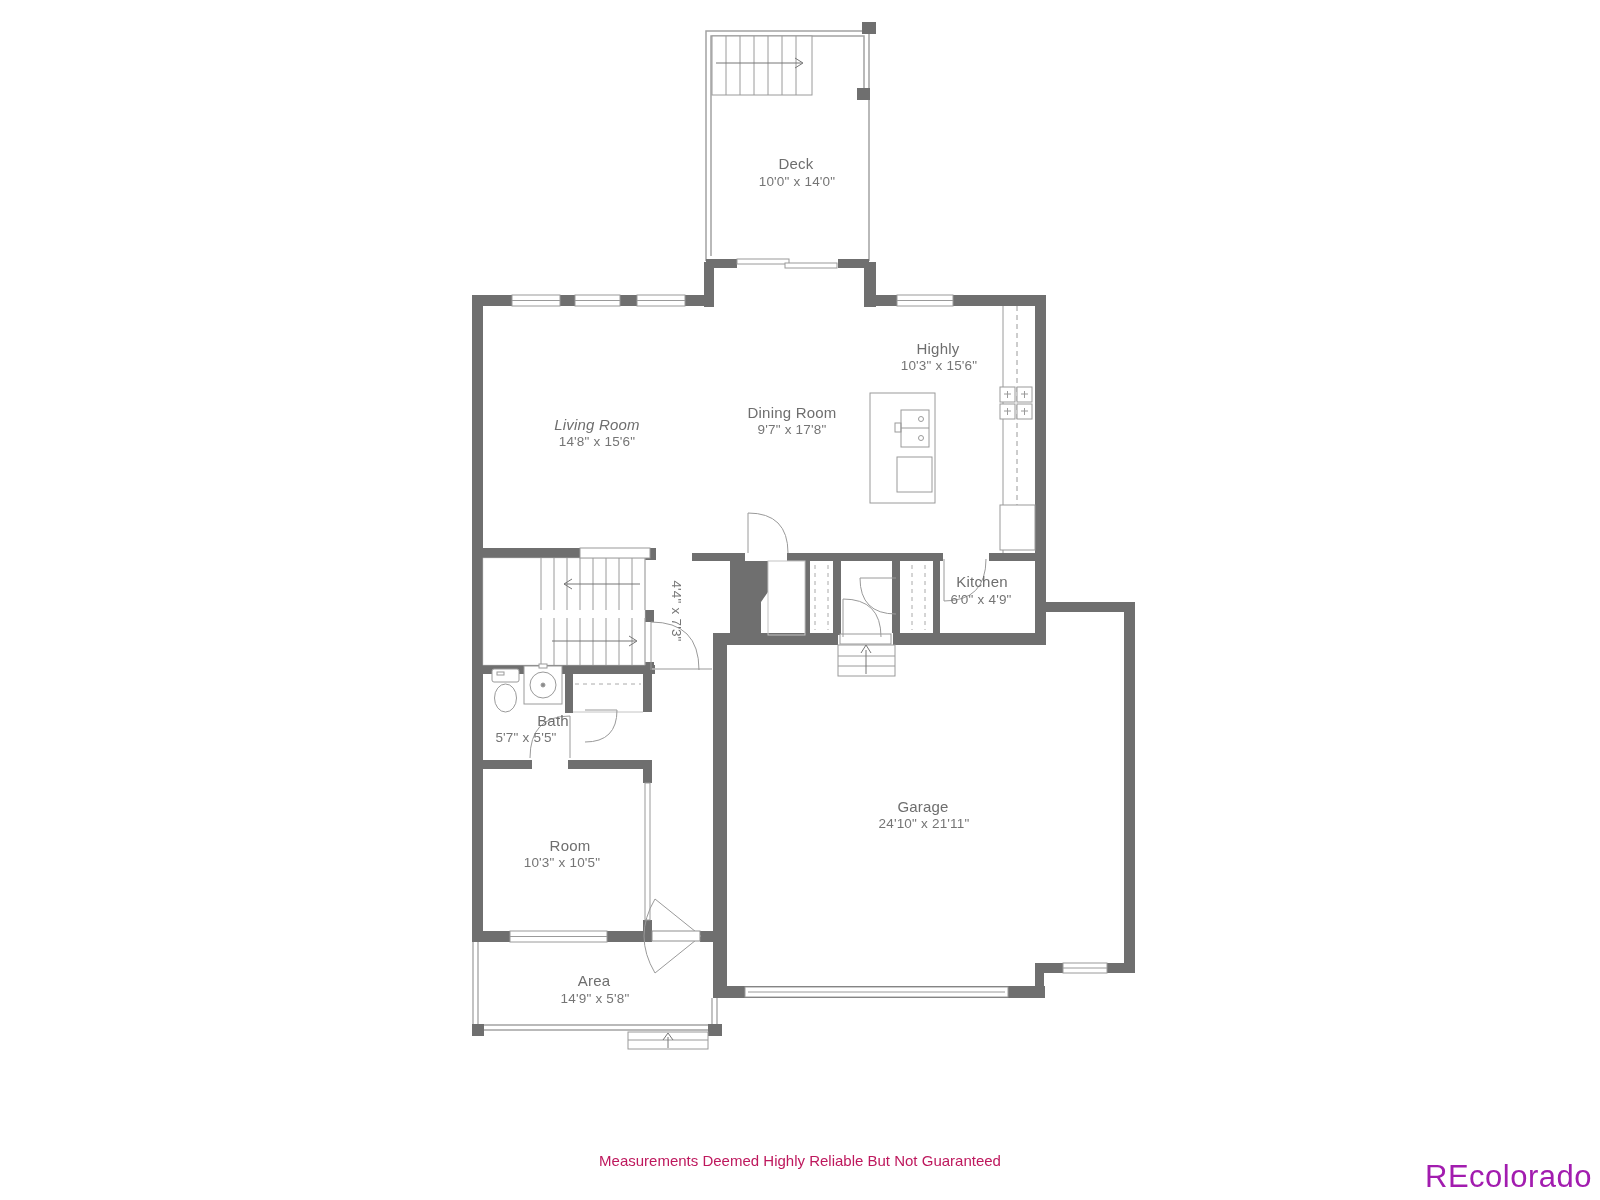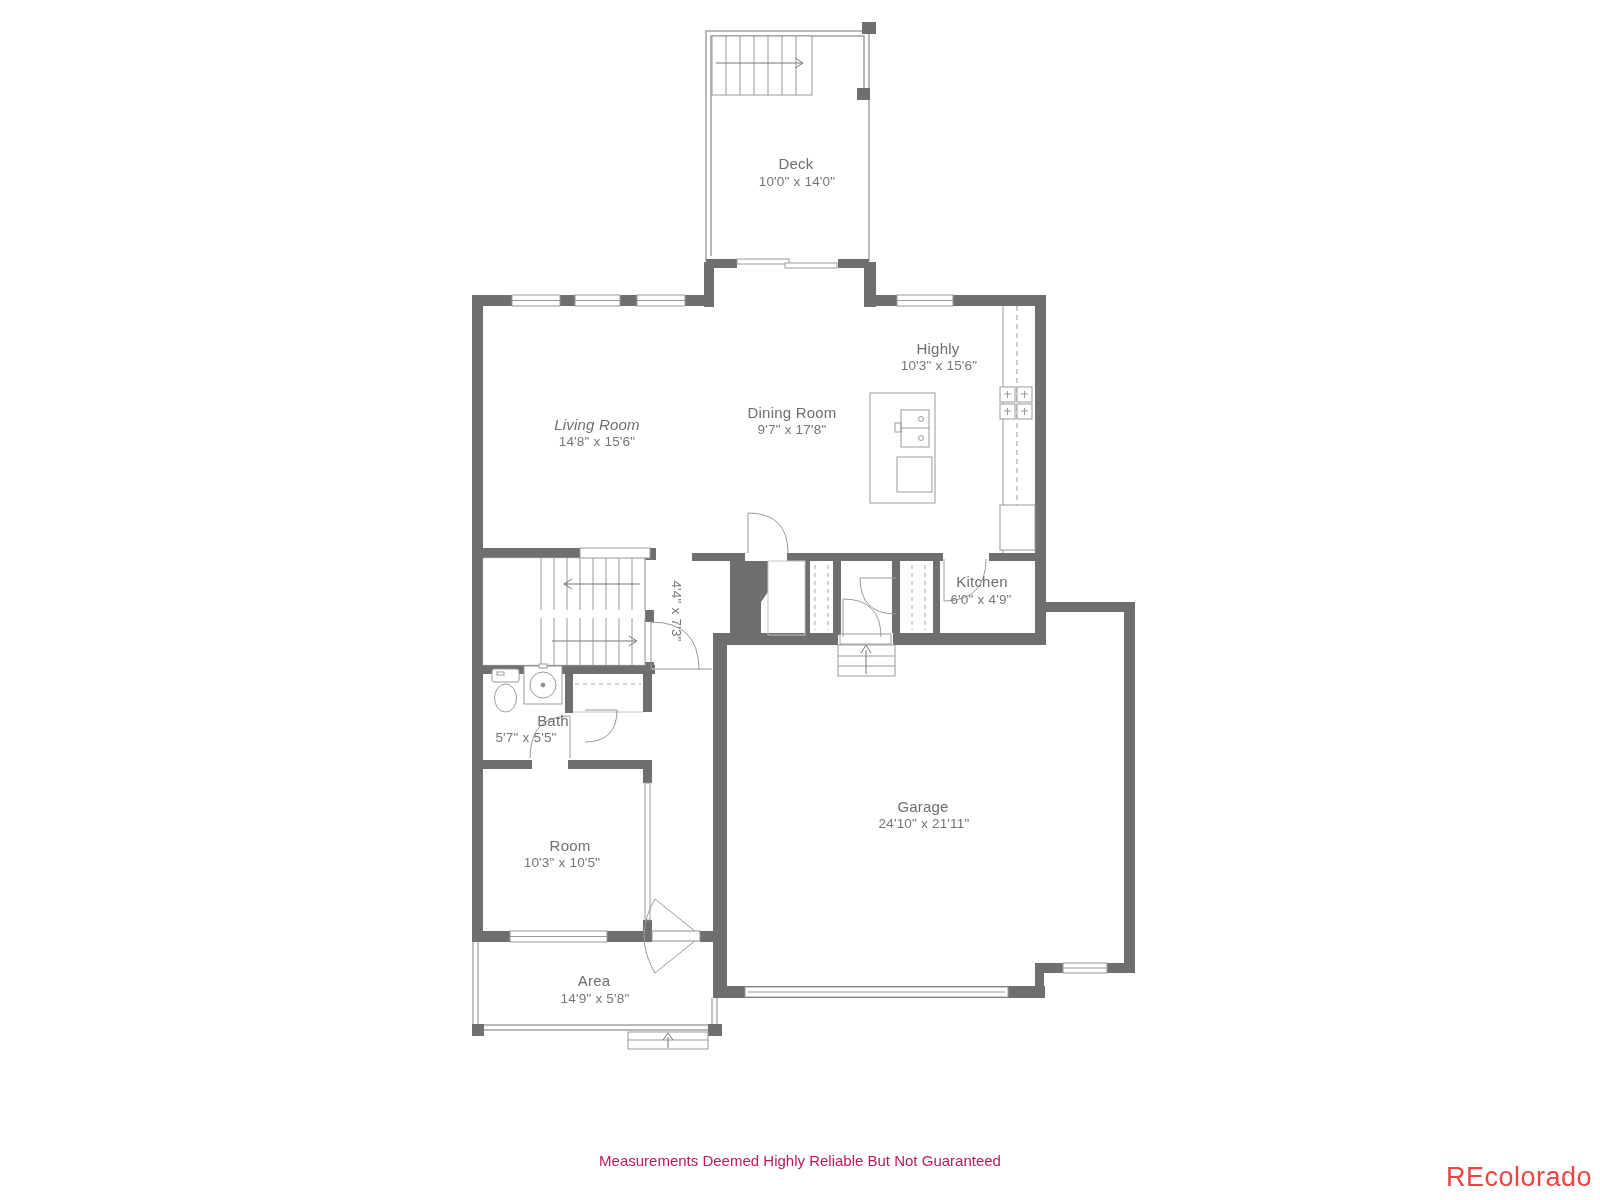--- a/index.html
+++ b/index.html
@@ -6,21 +6,21 @@
   #canvas{position:relative;width:1600px;height:1200px;background:#ffffff;overflow:hidden;
           font-family:"Liberation Sans", sans-serif;}
   #plan-svg{position:absolute;left:0;top:0;}
   .lbl{position:absolute;transform:translate(-50%,-50%);font-size:15px;color:#6e6e6e;
        white-space:nowrap;letter-spacing:.2px;}
   .dim{font-size:13.5px;color:#757575;}
   .rot{transform:translate(-50%,-50%) rotate(90deg);}
   .disclaimer{position:absolute;left:800px;top:1160px;transform:translate(-50%,-50%);
        font-size:15px;color:#be185d;white-space:nowrap;}
   .watermark{position:absolute;left:1592px;top:1177px;transform:translate(-100%,-50%);
-       font-size:27px;color:#ef4444;letter-spacing:.5px;}
+       font-size:31px;color:#a21caf;letter-spacing:.5px;}
 </style>
 </head>
 <body>
 
 <div id="canvas">
 
 <svg id="plan-svg" width="1600" height="1200" viewBox="0 0 1600 1200">
 
   <g fill="none" stroke="#a3a3a3" stroke-width="1.5">
     <path d="M706,261 L706,31 L869,31 L869,261"></path>

